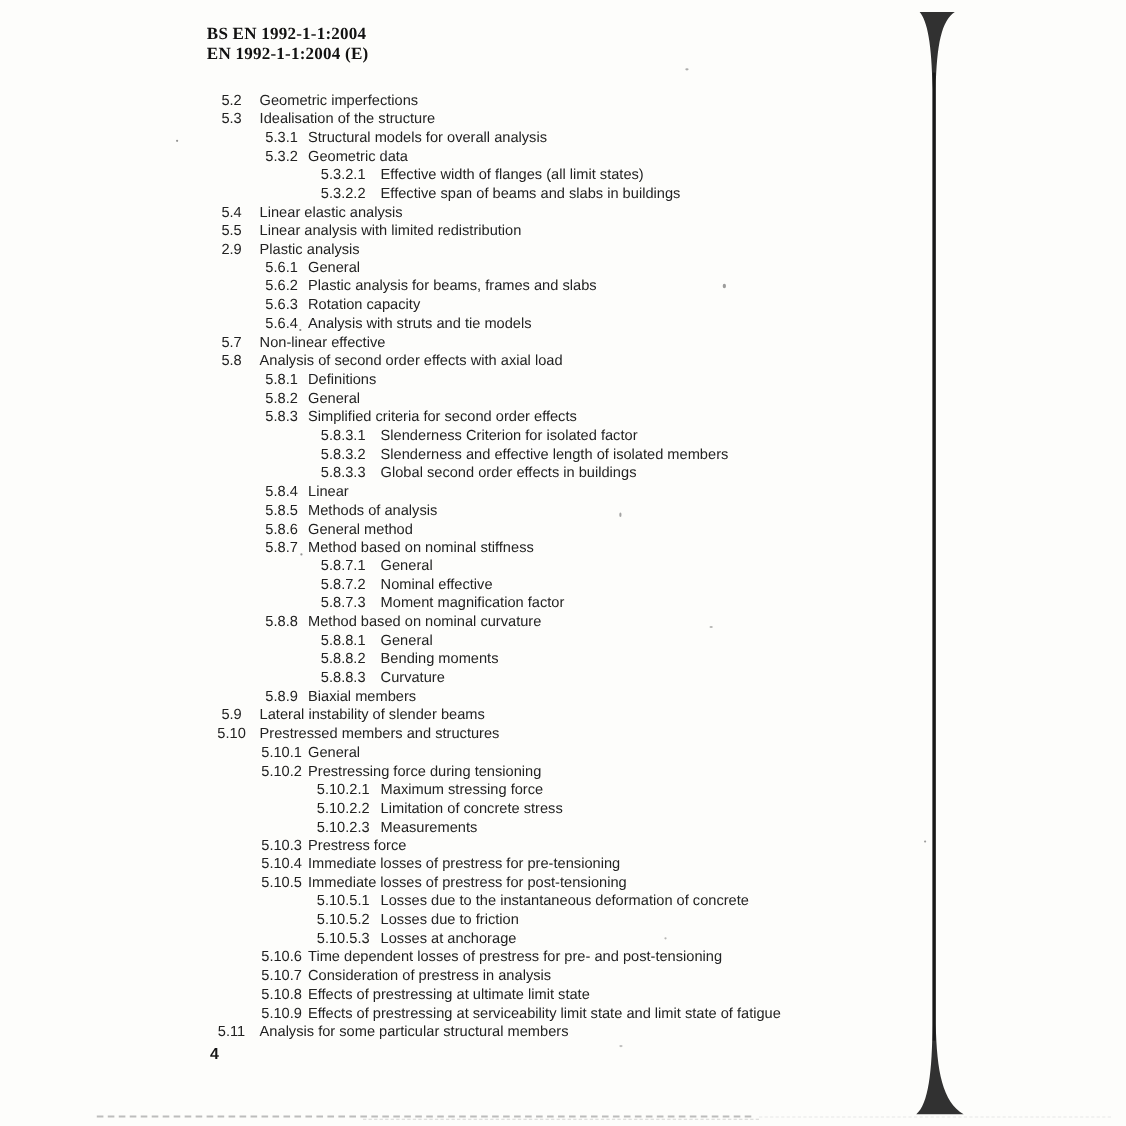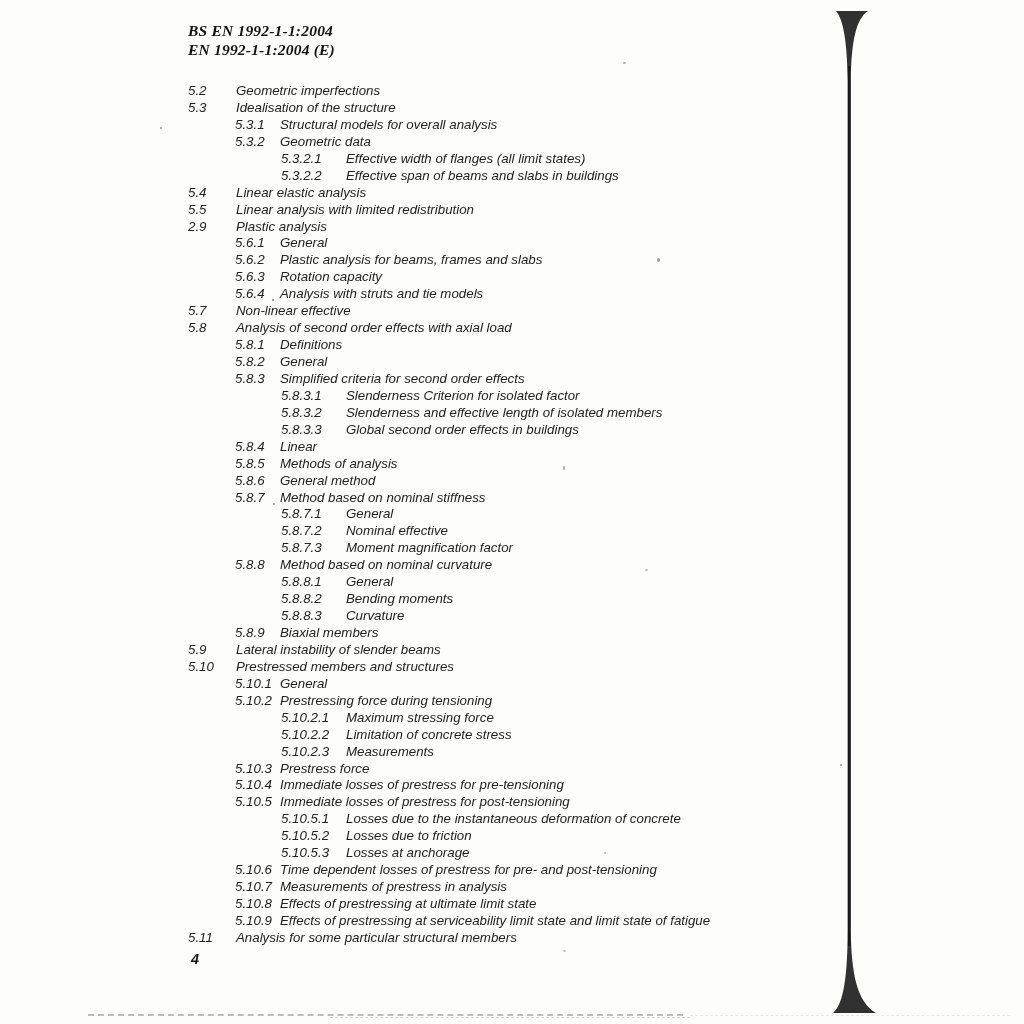--- a/index.html
+++ b/index.html
@@ -9,21 +9,20 @@
     height: 1024px;
     overflow: hidden;
     background: #fdfdfb;
   }
   .page {
     position: relative;
     width: 1024px;
     height: 1024px;
     font-family: "Liberation Sans", sans-serif;
     color: #1e1e1e;
-    font-style: italic;
   }
   .doc-header {
     position: absolute;
     left: 188px;
     top: 22px;
     font-family: "Liberation Serif", "DejaVu Serif", serif;
     font-weight: bold;
     font-size: 15.5px;
     line-height: 18.5px;
     color: #121212;
@@ -39,20 +38,21 @@
   .toc-row {
     height: 16.94px;
     line-height: 16.94px;
     font-size: 13.3px;
     white-space: nowrap;
     color: #222;
   }
   .toc-row .num {
     display: inline-block;
     margin-right: 3px;
+    text-align: center;
   }
   .lvl1 { padding-left: 188px; }
   .lvl1 .num { min-width: 45px; }
   .lvl2 { padding-left: 235px; }
   .lvl2 .num { min-width: 42px; }
   .lvl3 { padding-left: 281px; }
   .lvl3 .num { min-width: 62px; }
   .page-number {
     position: absolute;
     left: 191px;
@@ -154,21 +154,21 @@
       <div class="toc-row lvl3"><span class="num">5.10.2.1</span><span class="title">Maximum stressing force</span></div>
       <div class="toc-row lvl3"><span class="num">5.10.2.2</span><span class="title">Limitation of concrete stress</span></div>
       <div class="toc-row lvl3"><span class="num">5.10.2.3</span><span class="title">Measurements</span></div>
       <div class="toc-row lvl2"><span class="num">5.10.3</span><span class="title">Prestress force</span></div>
       <div class="toc-row lvl2"><span class="num">5.10.4</span><span class="title">Immediate losses of prestress for pre-tensioning</span></div>
       <div class="toc-row lvl2"><span class="num">5.10.5</span><span class="title">Immediate losses of prestress for post-tensioning</span></div>
       <div class="toc-row lvl3"><span class="num">5.10.5.1</span><span class="title">Losses due to the instantaneous deformation of concrete</span></div>
       <div class="toc-row lvl3"><span class="num">5.10.5.2</span><span class="title">Losses due to friction</span></div>
       <div class="toc-row lvl3"><span class="num">5.10.5.3</span><span class="title">Losses at anchorage</span></div>
       <div class="toc-row lvl2"><span class="num">5.10.6</span><span class="title">Time dependent losses of prestress for pre- and post-tensioning</span></div>
-      <div class="toc-row lvl2"><span class="num">5.10.7</span><span class="title">Measurements of prestress in analysis</span></div>
+      <div class="toc-row lvl2"><span class="num">5.10.7</span><span class="title">Consideration of prestress in analysis</span></div>
       <div class="toc-row lvl2"><span class="num">5.10.8</span><span class="title">Effects of prestressing at ultimate limit state</span></div>
       <div class="toc-row lvl2"><span class="num">5.10.9</span><span class="title">Effects of prestressing at serviceability limit state and limit state of fatigue</span></div>
       <div class="toc-row lvl1"><span class="num">5.11</span><span class="title">Analysis for some particular structural members</span></div>
     </div>
 
   <div class="page-number">4</div>
 
   <svg class="spine" width="70" height="1014" viewBox="0 0 70 1014" xmlns="http://www.w3.org/2000/svg">
     <path d="M 6 5
              L 38 5

